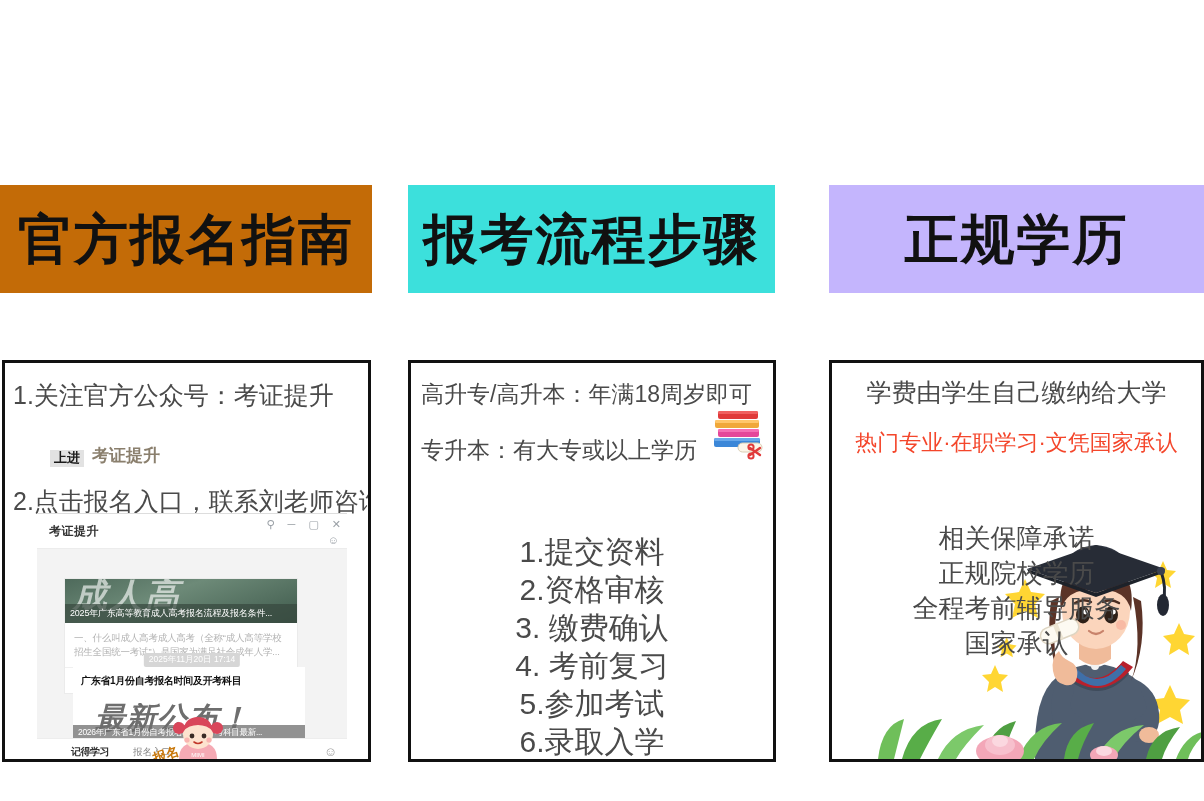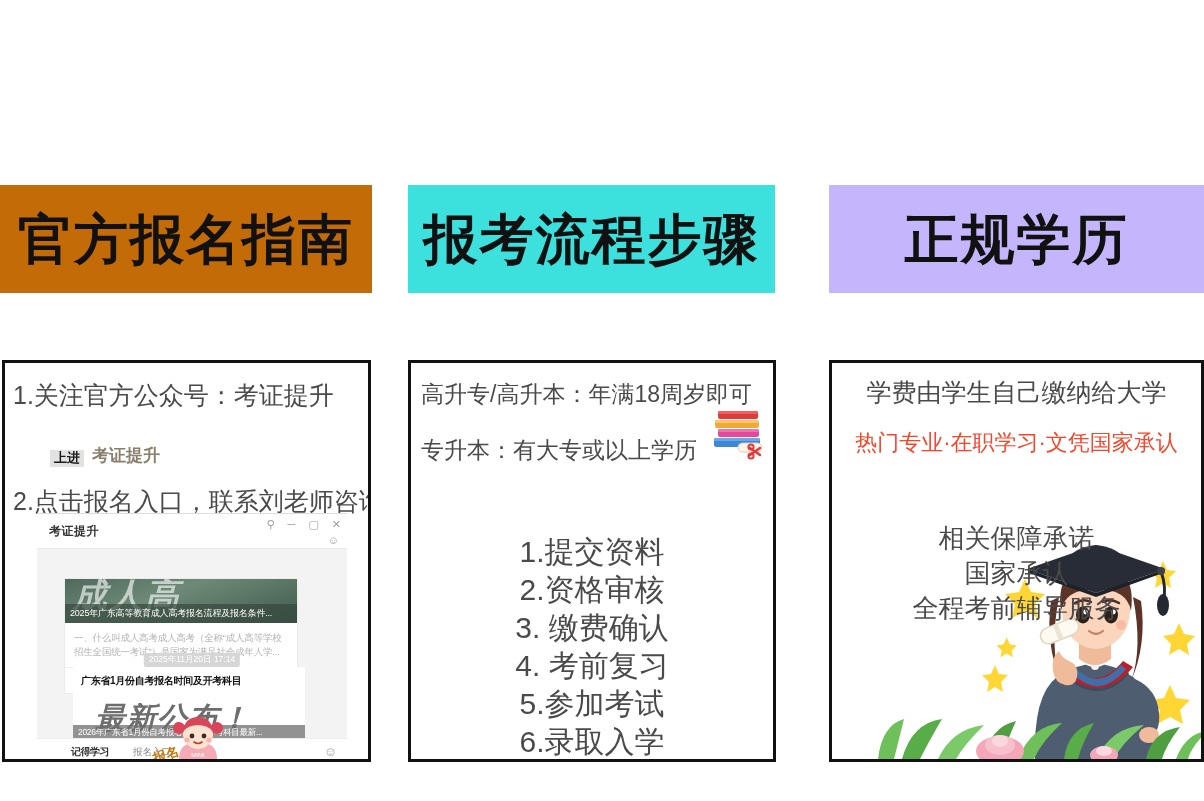--- a/index.html
+++ b/index.html
@@ -415,18 +415,19 @@
       <path d="M308 64 q10-26 32-28 q-16 14 -20 28z" fill="#6fbf5a"></path>
       <ellipse cx="132" cy="56" rx="24" ry="15" fill="#f3a7b8"></ellipse>
       <ellipse cx="132" cy="50" rx="15" ry="10" fill="#f7c0cd"></ellipse>
       <ellipse cx="132" cy="46" rx="8" ry="6" fill="#fbd8e0"></ellipse>
       <ellipse cx="236" cy="60" rx="14" ry="9" fill="#f3a7b8"></ellipse>
       <ellipse cx="236" cy="56" rx="8" ry="5" fill="#fbd8e0"></ellipse>
     </svg>
 
     <div class="p3-promise">
       <div class="p3-pline">相关保障承诺</div>
+      <div class="p3-pline">正规院校学历</div>
+      <div class="p3-pline">全程考前辅导服务</div>
       <div class="p3-pline">国家承认</div>
-      <div class="p3-pline">全程考前辅导服务</div>
     </div>
   </div>
 
 </div>
 
 </body></html>

